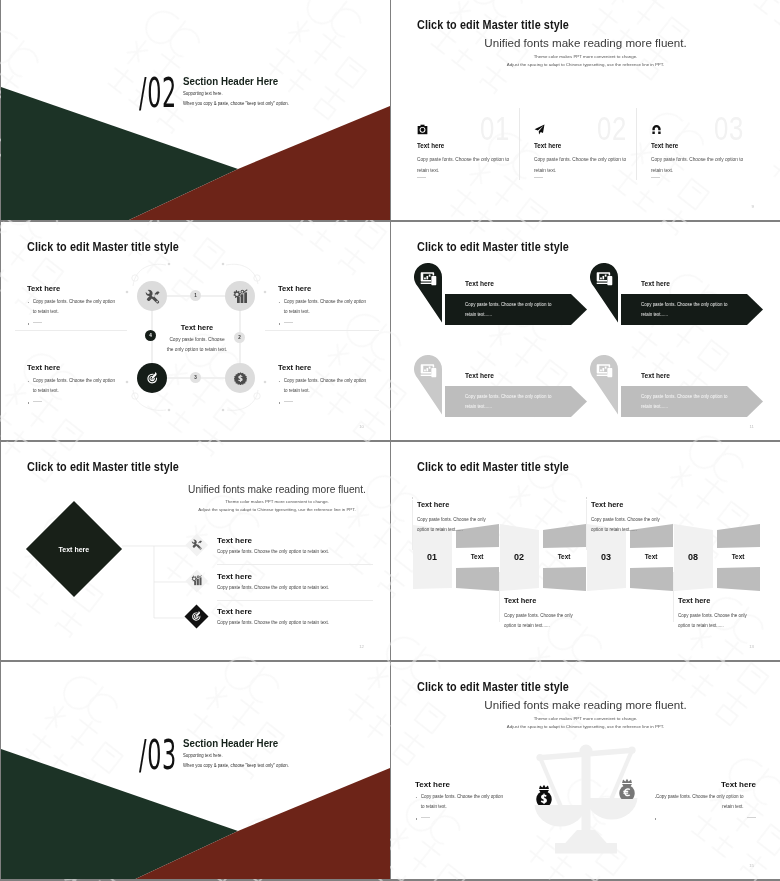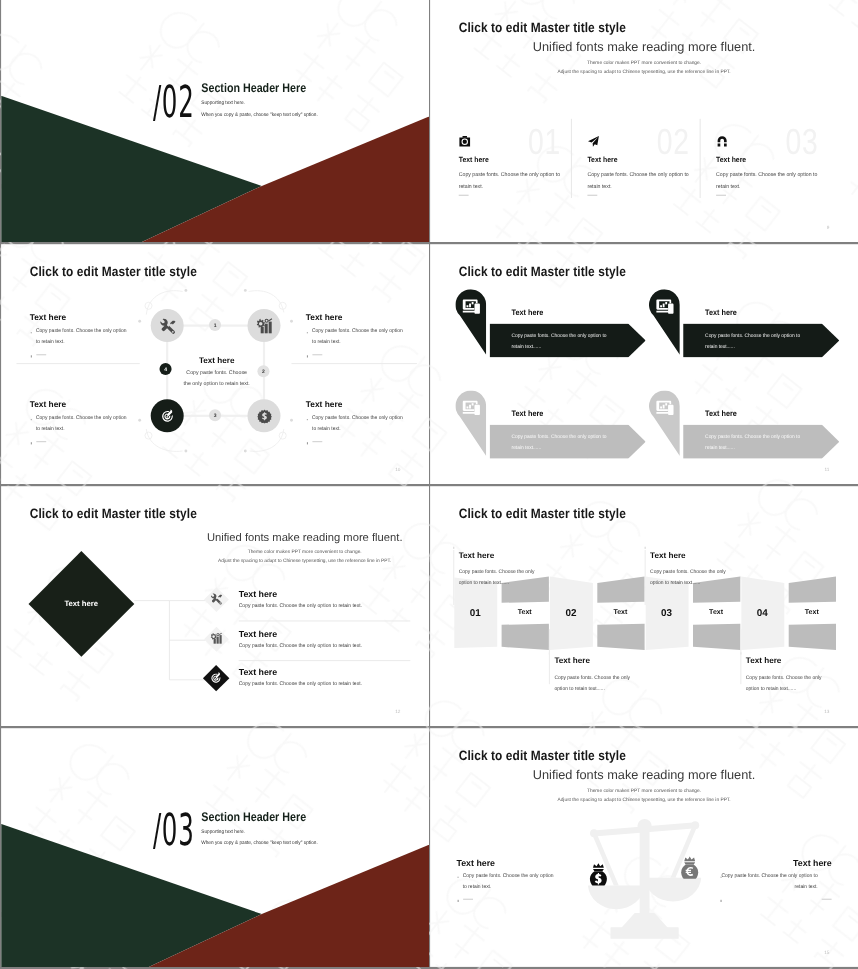--- a/index.html
+++ b/index.html
@@ -539,21 +539,21 @@
         <polygon fill="#bcbcbc" points="326,88 369,82 369,105 326,106"></polygon>
         <polygon fill="#bcbcbc" points="326,126 369,125 369,149 326,146"></polygon>
       </g>
     </svg>
     <div class="s6-n s6-n1">01</div>
     <div class="s6-l s6-l1">Text</div>
     <div class="s6-n s6-n2">02</div>
     <div class="s6-l s6-l2">Text</div>
     <div class="s6-n s6-n3">03</div>
     <div class="s6-l s6-l3">Text</div>
-    <div class="s6-n s6-n4">04</div>
+    <div class="s6-n s6-n4">08</div>
     <div class="s6-l s6-l4">Text</div>
 
     <div class="s6-tb s6-tb1">
       <div class="s6-mk"></div>
       <div class="s6-vl"></div>
       <div class="s6-th">Text here</div>
       <div class="s6-tx">Copy paste fonts. Choose the only option to retain text......</div>
     </div>
     <div class="s6-tb s6-tb3">
       <div class="s6-mk"></div>

